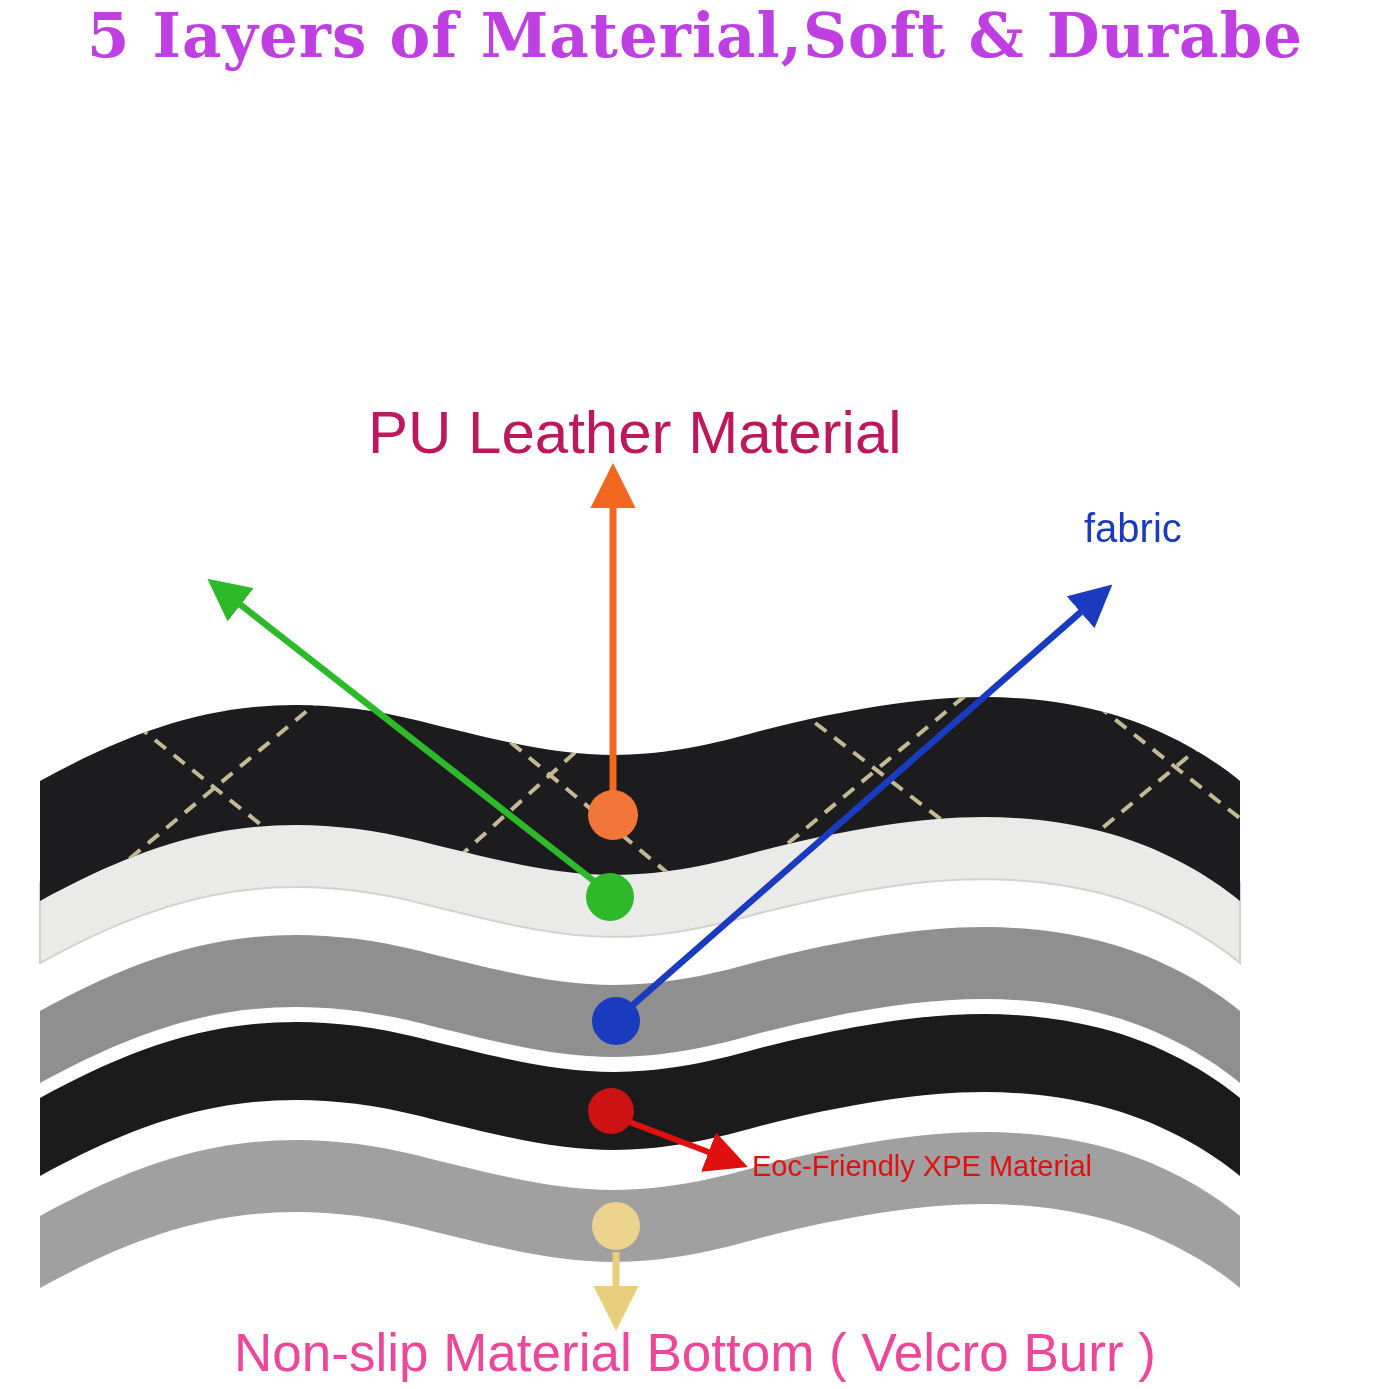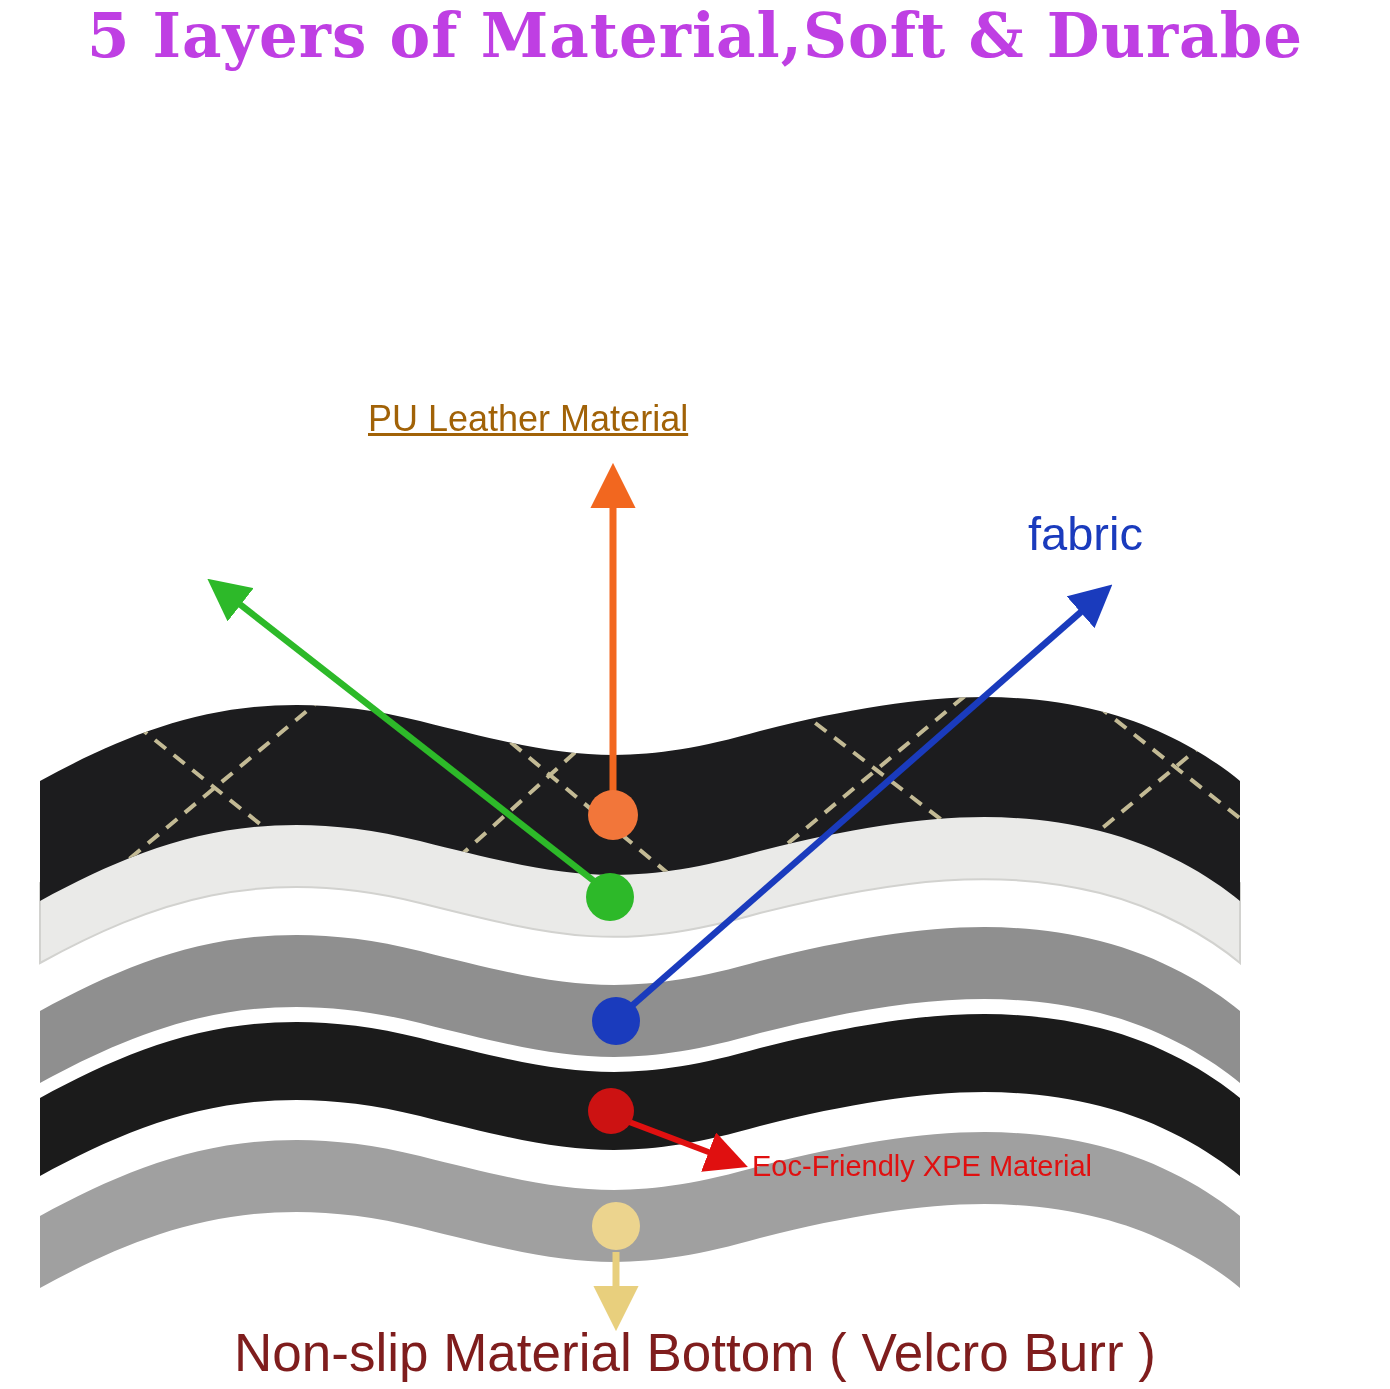--- a/index.html
+++ b/index.html
@@ -39,49 +39,48 @@
   }
   .label {
     position: absolute;
     z-index: 2;
     white-space: nowrap;
     font-weight: 400;
   }
   .label-pu {
     left: 368px;
     top: 398px;
-    font-size: 36px;
-    color: #a16207;
-    text-decoration: underline;
+    font-size: 60px;
+    color: #be185d;
   }
   .label-elastic {
     left: 4px;
     top: 496px;
     font-size: 47px;
     color: #2db929;
   }
   .label-fabric {
-    left: 1028px;
+    left: 1084px;
     top: 506px;
-    font-size: 47px;
+    font-size: 40px;
     color: #1a3bbd;
   }
   .label-xpe {
     left: 752px;
     top: 1150px;
     font-size: 29px;
     color: #e01010;
   }
   .label-nonslip {
     left: 0;
     top: 1322px;
     width: 100%;
     text-align: center;
     font-size: 53px;
-    color: #7f1d1d;
+    color: #ec4899;
   }
 </style>
 </head>
 <body>
 
 <div class="stage">
 
   <svg class="layers-svg" viewBox="0 0 1390 1389" xmlns="http://www.w3.org/2000/svg">
     <defs>
       <marker id="arrow-orange" viewBox="0 0 10 10" refX="8" refY="5" markerWidth="6.5" markerHeight="6.5" orient="auto-start-reverse">

